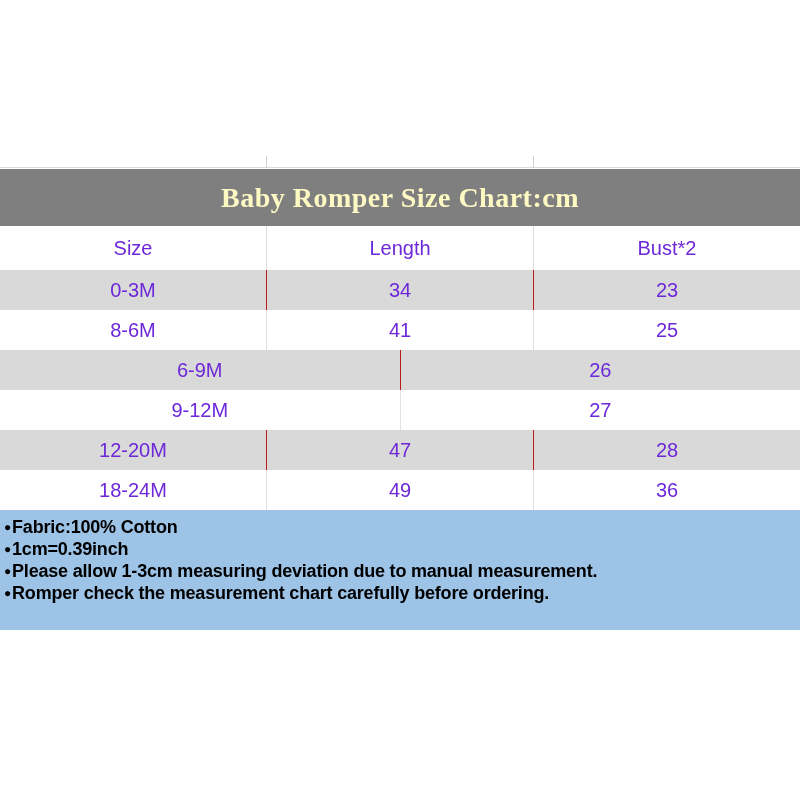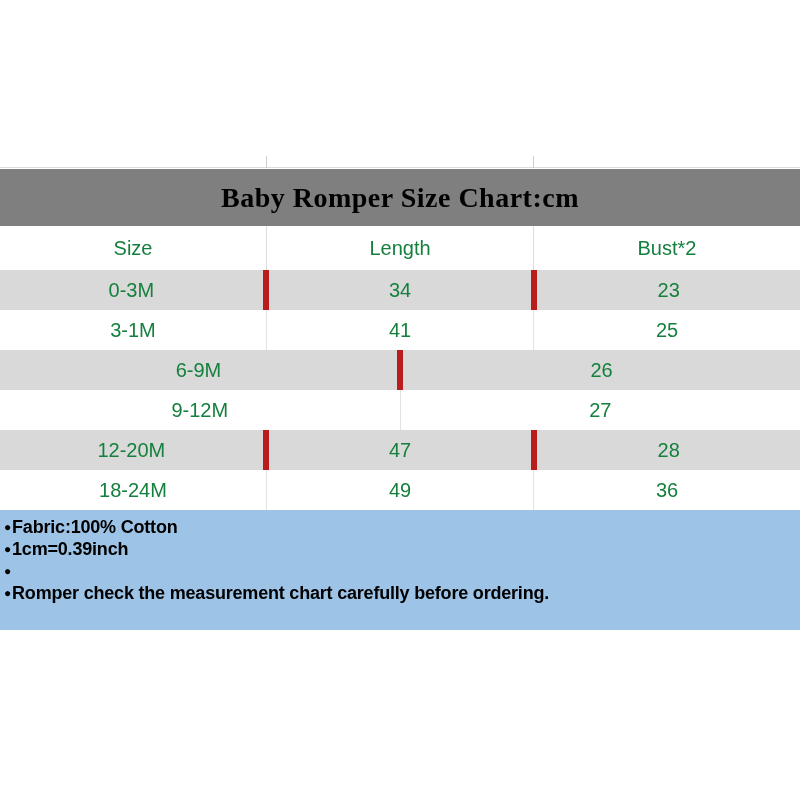--- a/index.html
+++ b/index.html
@@ -14,36 +14,36 @@
   .col-tick.t1 { left:266px; }
   .col-tick.t2 { left:533px; }
 
   
   .title-bar {
     position:absolute; top:169px; left:0; width:800px; height:57px;
     background:#7f7f7f; display:flex; align-items:center; justify-content:center;
   }
   .title-bar .title-text {
     font-family:"Liberation Serif", serif; font-weight:bold;
-    font-size:28px; color:#000000; letter-spacing:0.5px;
+    font-size:28px; color:#fef9c3; letter-spacing:0.5px;
   }
 
   
   .size-table { position:absolute; top:226px; left:0; width:800px; }
   .trow { display:flex; width:800px; }
   .thead { height:44px; background:#ffffff; }
   .thead .cell:not(:last-child) { border-right:1px solid #dcdcdc; }
   .drow { height:40px; }
   .drow.gray { background:#d9d9d9; }
-  .drow.gray .cell:not(:last-child) { border-right:6px solid #b91c1c; }
+  .drow.gray .cell:not(:last-child) { border-right:1px solid #b91c1c; }
   .drow.white { background:#ffffff; }
   .drow.white .cell:not(:last-child) { border-right:1px solid #e2e2e2; }
   .cell {
     flex:1 1 0; display:flex; align-items:center; justify-content:center;
-    font-size:20px; color:#15803d;
+    font-size:20px; color:#6d28d9;
   }
   .thead .cell { font-size:20px; }
 
   
   .notes-panel {
     position:absolute; top:510px; left:0; width:800px; height:120px;
     background:#9dc3e6; padding:6px 10px 0 4px;
   }
   .note-line {
     display:flex; align-items:center;
@@ -75,21 +75,21 @@
       <div class="cell">Bust*2</div>
     </div>
 
     <div class="trow drow gray">
       <div class="cell">0-3M</div>
       <div class="cell">34</div>
       <div class="cell">23</div>
     </div>
 
     <div class="trow drow white">
-      <div class="cell">3-1M</div>
+      <div class="cell">8-6M</div>
       <div class="cell">41</div>
       <div class="cell">25</div>
     </div>
 
     <div class="trow drow gray">
       <div class="cell">6-9M</div>
       <div class="cell">26</div>
     </div>
 
     <div class="trow drow white">
@@ -115,20 +115,21 @@
     <div class="note-line">
       <span class="bullet">●</span>
         <span>Fabric:100% Cotton</span>
     </div>
     <div class="note-line">
       <span class="bullet">●</span>
         <span>1cm=0.39inch</span>
     </div>
     <div class="note-line">
       <span class="bullet">●</span>
+        <span>Please allow 1-3cm measuring deviation due to manual measurement.</span>
     </div>
     <div class="note-line">
       <span class="bullet">●</span>
         <span>Romper check the measurement chart carefully before ordering.</span>
     </div>
   </div>
 
 </div>
 
 </body></html>

